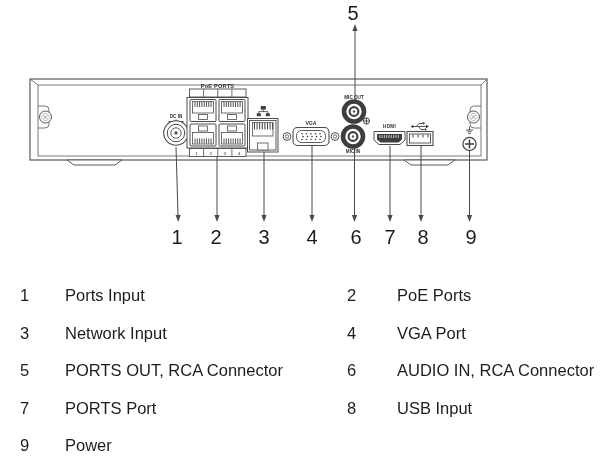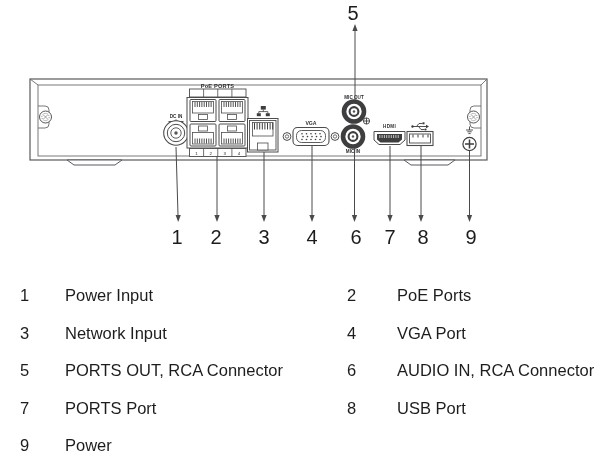--- a/index.html
+++ b/index.html
@@ -212,24 +212,24 @@
     <text class="callout-num" x="216" y="244" text-anchor="middle">2</text>
     <text class="callout-num" x="264" y="244" text-anchor="middle">3</text>
     <text class="callout-num" x="312" y="244" text-anchor="middle">4</text>
     <text class="callout-num" x="356" y="244" text-anchor="middle">6</text>
     <text class="callout-num" x="390" y="244" text-anchor="middle">7</text>
     <text class="callout-num" x="423" y="244" text-anchor="middle">8</text>
     <text class="callout-num" x="471" y="244" text-anchor="middle">9</text>
   </svg>
 
   <div class="legend">
-    <div class="legend-item"><span class="num">1</span><span class="lbl">Power Input</span></div>
+    <div class="legend-item"><span class="num">1</span><span class="lbl">Ports Input</span></div>
     <div class="legend-item"><span class="num">2</span><span class="lbl">PoE Ports</span></div>
     <div class="legend-item"><span class="num">3</span><span class="lbl">Network Input</span></div>
     <div class="legend-item"><span class="num">4</span><span class="lbl">VGA Port</span></div>
     <div class="legend-item"><span class="num">5</span><span class="lbl">PORTS OUT, RCA Connector</span></div>
     <div class="legend-item"><span class="num">6</span><span class="lbl">AUDIO IN, RCA Connector</span></div>
     <div class="legend-item"><span class="num">7</span><span class="lbl">PORTS Port</span></div>
-    <div class="legend-item"><span class="num">8</span><span class="lbl">USB Port</span></div>
+    <div class="legend-item"><span class="num">8</span><span class="lbl">USB Input</span></div>
     <div class="legend-item"><span class="num">9</span><span class="lbl">Power</span></div>
   </div>
 
 </div>
 
 </body></html>

